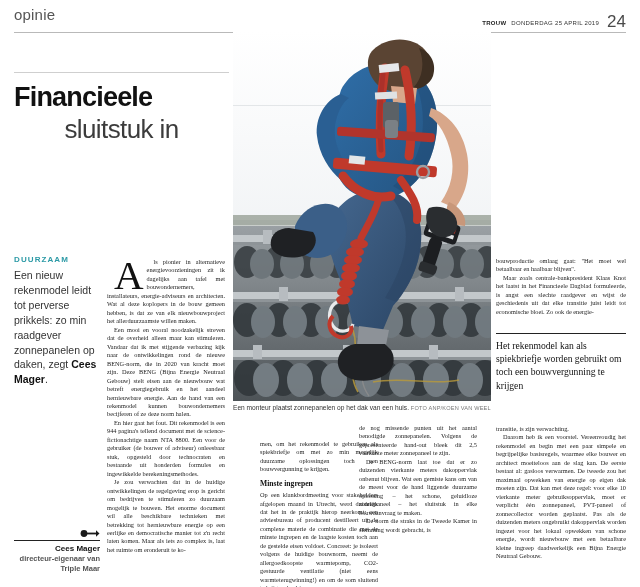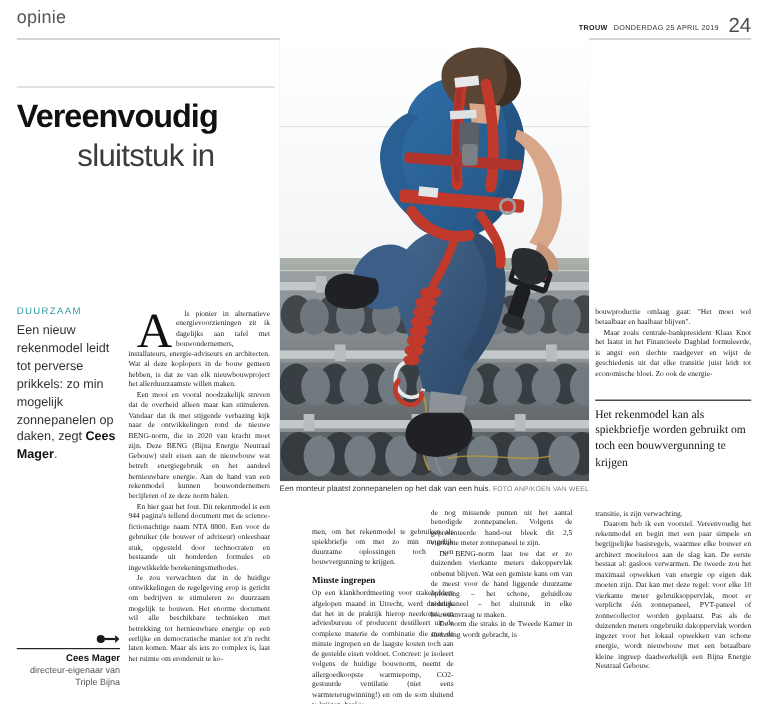--- a/index.html
+++ b/index.html
@@ -37,34 +37,34 @@
   .hl1{font-size:27px;font-weight:bold;letter-spacing:-.8px;line-height:1.02;color:#111;}
   .hl2{font-size:26px;font-weight:300;letter-spacing:-.6px;line-height:1.12;color:#3c3c3c;margin-top:3px;text-align:center;}
   .hl3{font-size:26px;font-weight:300;letter-spacing:-.6px;line-height:1.12;color:#3c3c3c;}
 
   
   .hl-rule{position:absolute;left:14px;top:72px;width:215px;border-top:1px solid #cfcfcf;}
 
   
   .standfirst{position:absolute;left:14px;top:255px;width:86px;}
   .sf-label{
-    font-size:8px;font-weight:normal;letter-spacing:1.1px;
+    font-size:8px;font-weight:bold;letter-spacing:1.1px;
     color:#2c9aa6;margin-bottom:4px;
   }
   .sf-text{font-size:10.5px;line-height:1.42;color:#333;font-weight:400;}
   .sf-text b{font-weight:bold;color:#111;}
 
   
   .author-block{position:absolute;left:14px;top:536px;width:86px;text-align:right;}
   .author-icon{
     position:absolute;right:0;top:-12px;width:20px;height:9px;
   }
   .author-rule{border-top:1.6px solid #222;margin-top:4px;margin-bottom:3px;}
   .author-name{font-size:8px;font-weight:bold;color:#111;line-height:1.3;}
-  .author-role{font-size:7.5px;color:#555;line-height:1.32;}
+  .author-role{font-size:7.5px;color:#555;line-height:1.32;font-weight:bold;}
 
   
   .photo{
     position:absolute;left:233px;top:30px;width:258px;height:371px;
     overflow:hidden;background:#e9ecee;
   }
   .photo svg{display:block;}
   .caption{
     position:absolute;left:233px;top:404px;width:258px;
     font-size:6.6px;color:#333;line-height:1.3;
@@ -120,41 +120,41 @@
     <div class="kicker">opinie</div>
     <div class="mast-right">
       <span class="mast-brand">TROUW</span>
       <span class="mast-date">DONDERDAG 25 APRIL 2019</span>
       <span class="mast-page">24</span>
     </div>
   </div>
 
   <div class="hl-rule"></div>
   <div class="headline">
-    <div class="hl1">Vereenvoudig</div>
+    <div class="hl1">Financieele</div>
     <div class="hl2">sluitstuk in</div>
   </div>
 
   <div class="standfirst">
     <div class="sf-label">DUURZAAM</div>
-    <div class="sf-text"><span>Een nieuw rekenmodel leidt tot perverse prikkels: zo min mogelijk zonnepanelen op daken, zegt </span><b>Cees Mager</b><span>.</span></div>
+    <div class="sf-text"><span>Een nieuw rekenmodel leidt tot perverse prikkels: zo min raadgever zonnepanelen op daken, zegt </span><b>Cees Mager</b><span>.</span></div>
   </div>
 
   <div class="author-block">
     <span class="author-icon">
       <svg width="20" height="9" viewBox="0 0 20 9">
         <circle cx="4" cy="4.5" r="3.4" fill="#1a1a1a"></circle>
         <rect x="7" y="3.6" width="9" height="1.8" fill="#1a1a1a"></rect>
         <polygon points="16,1.2 19.5,4.5 16,7.8" fill="#1a1a1a"></polygon>
       </svg>
     </span>
     <div class="author-rule"></div>
     <div class="author-name">Cees Mager</div>
     <div class="author-role">directeur-eigenaar van</div>
-    <div class="author-role">Triple Bijna</div>
+    <div class="author-role">Triple Maar</div>
   </div>
 
   <div class="photo">
     <svg width="258" height="371" viewBox="0 0 258 371">
       <defs>
         <linearGradient id="sky" x1="0" y1="0" x2="0" y2="1">
           <stop offset="0%" stop-color="#ffffff"></stop>
           <stop offset="100%" stop-color="#f2f4f6"></stop>
         </linearGradient>
         <linearGradient id="shirt" x1="0" y1="0" x2="1" y2="1">

